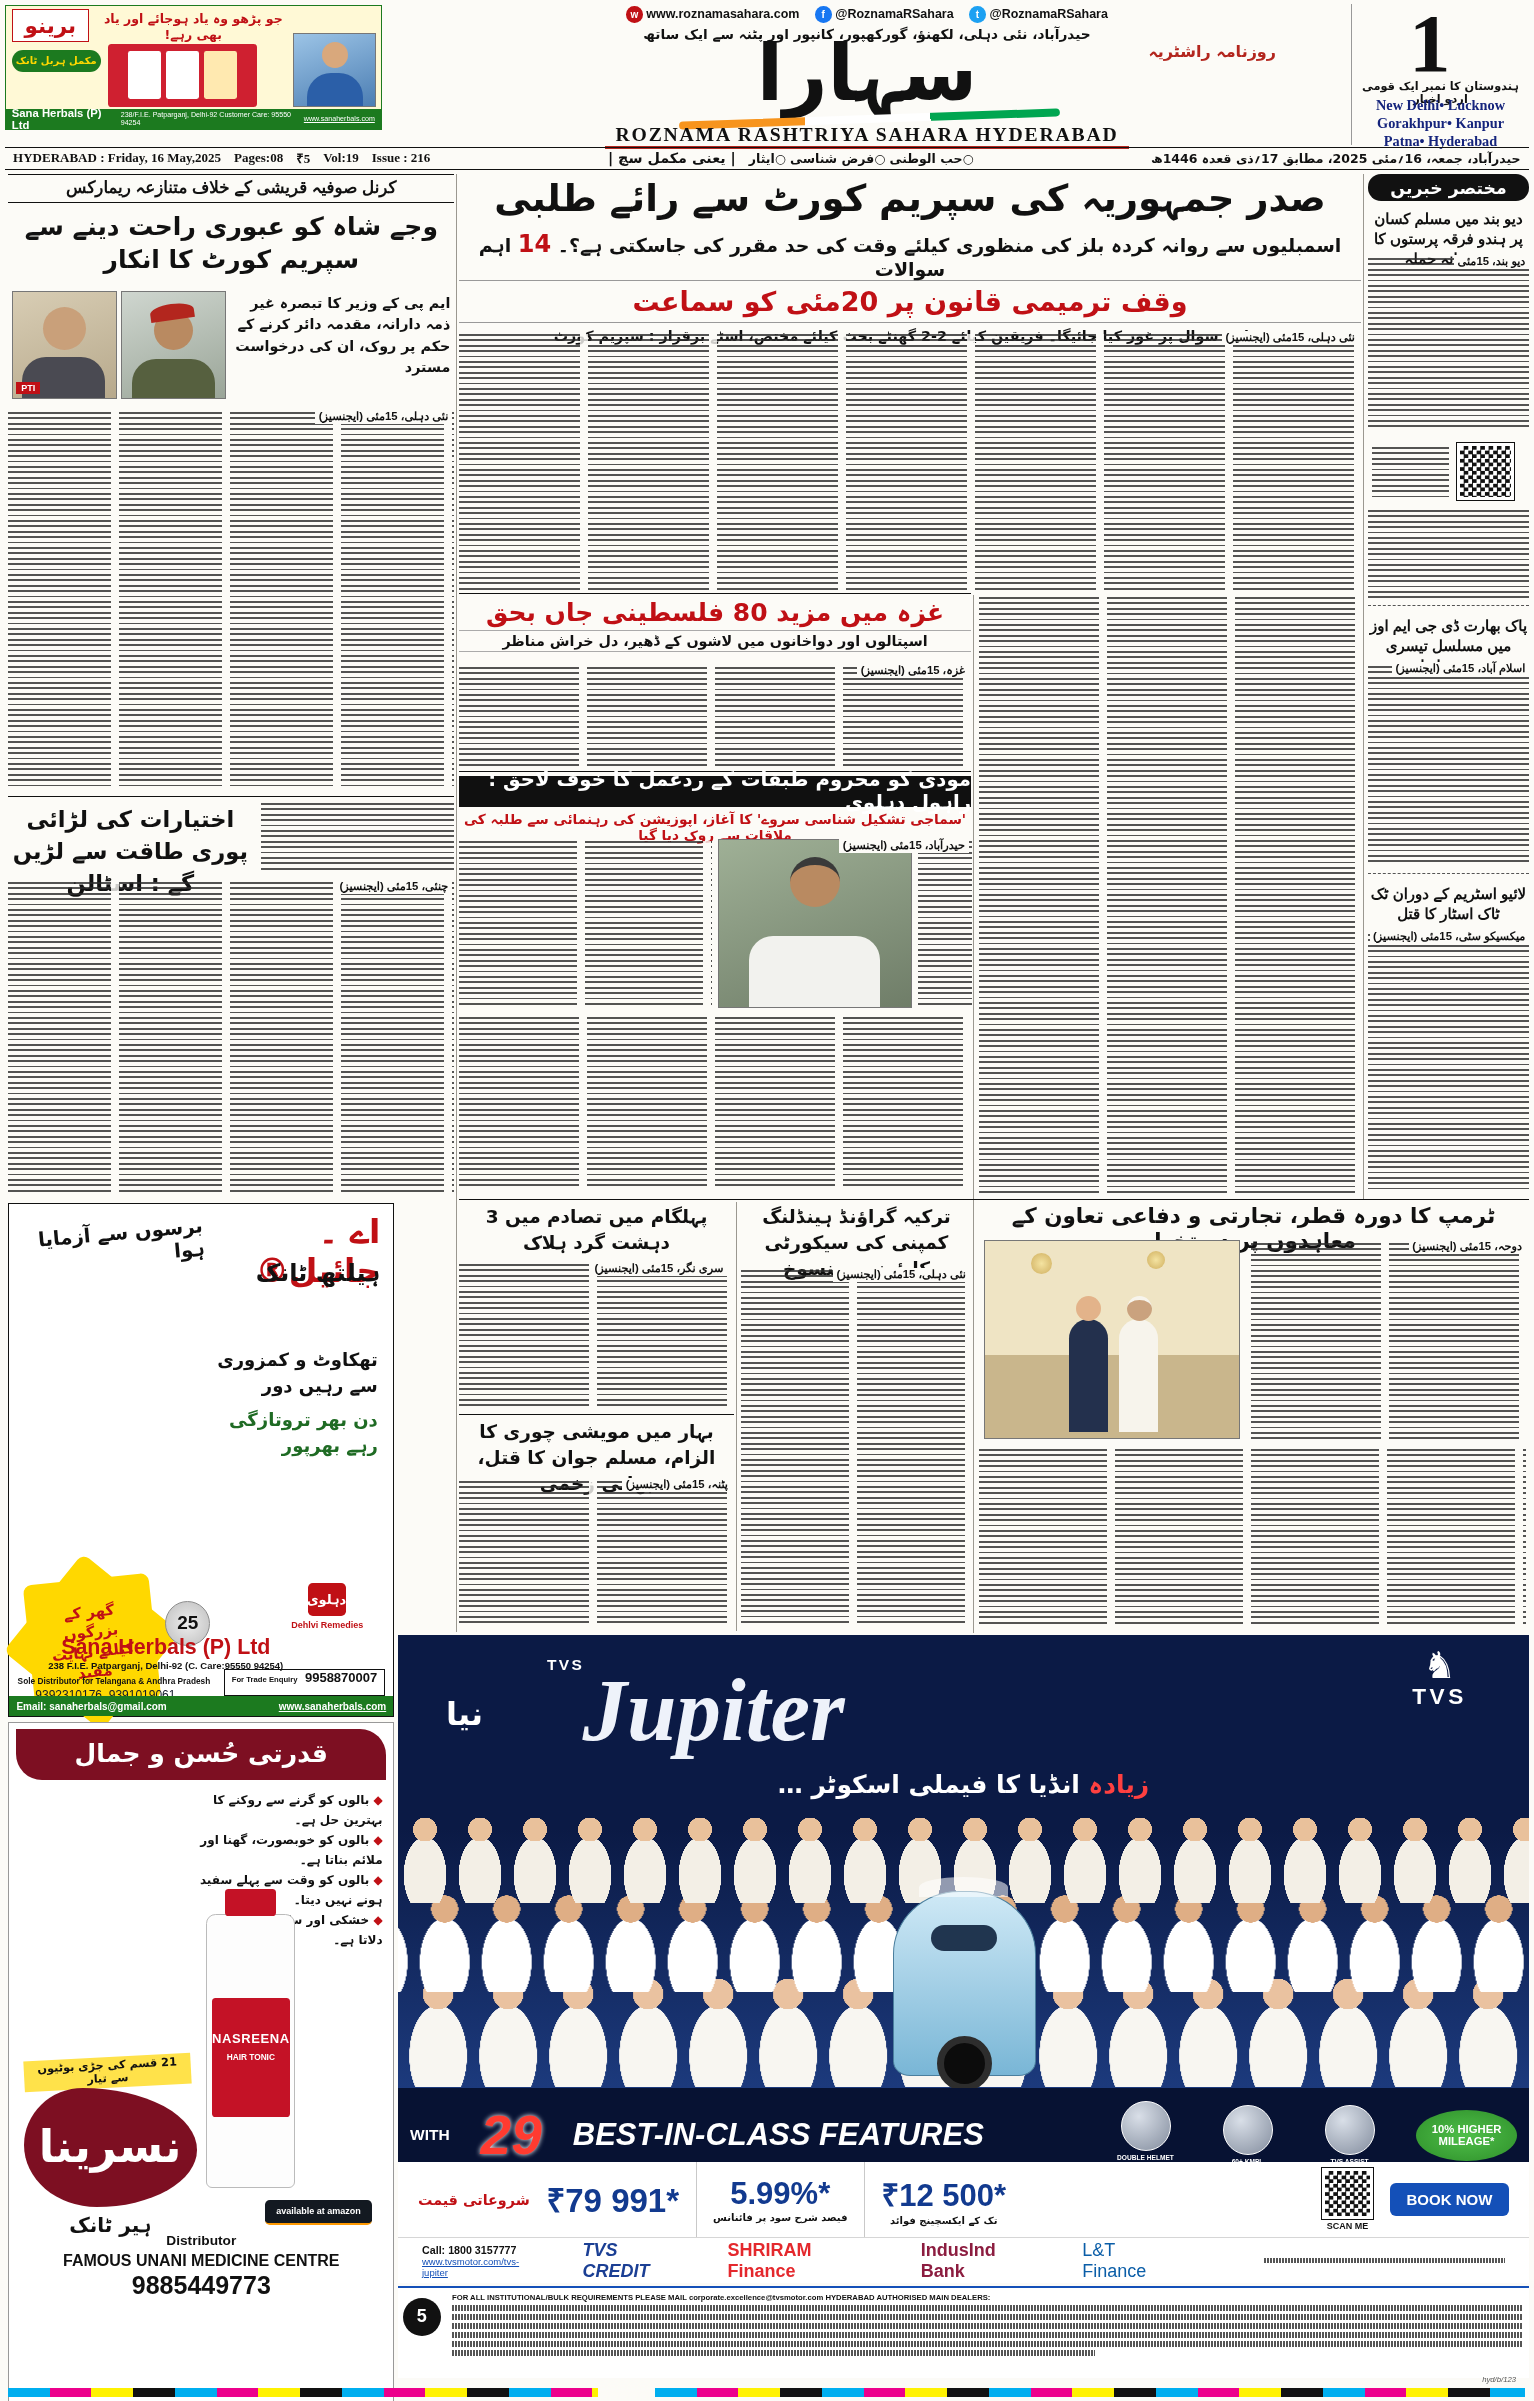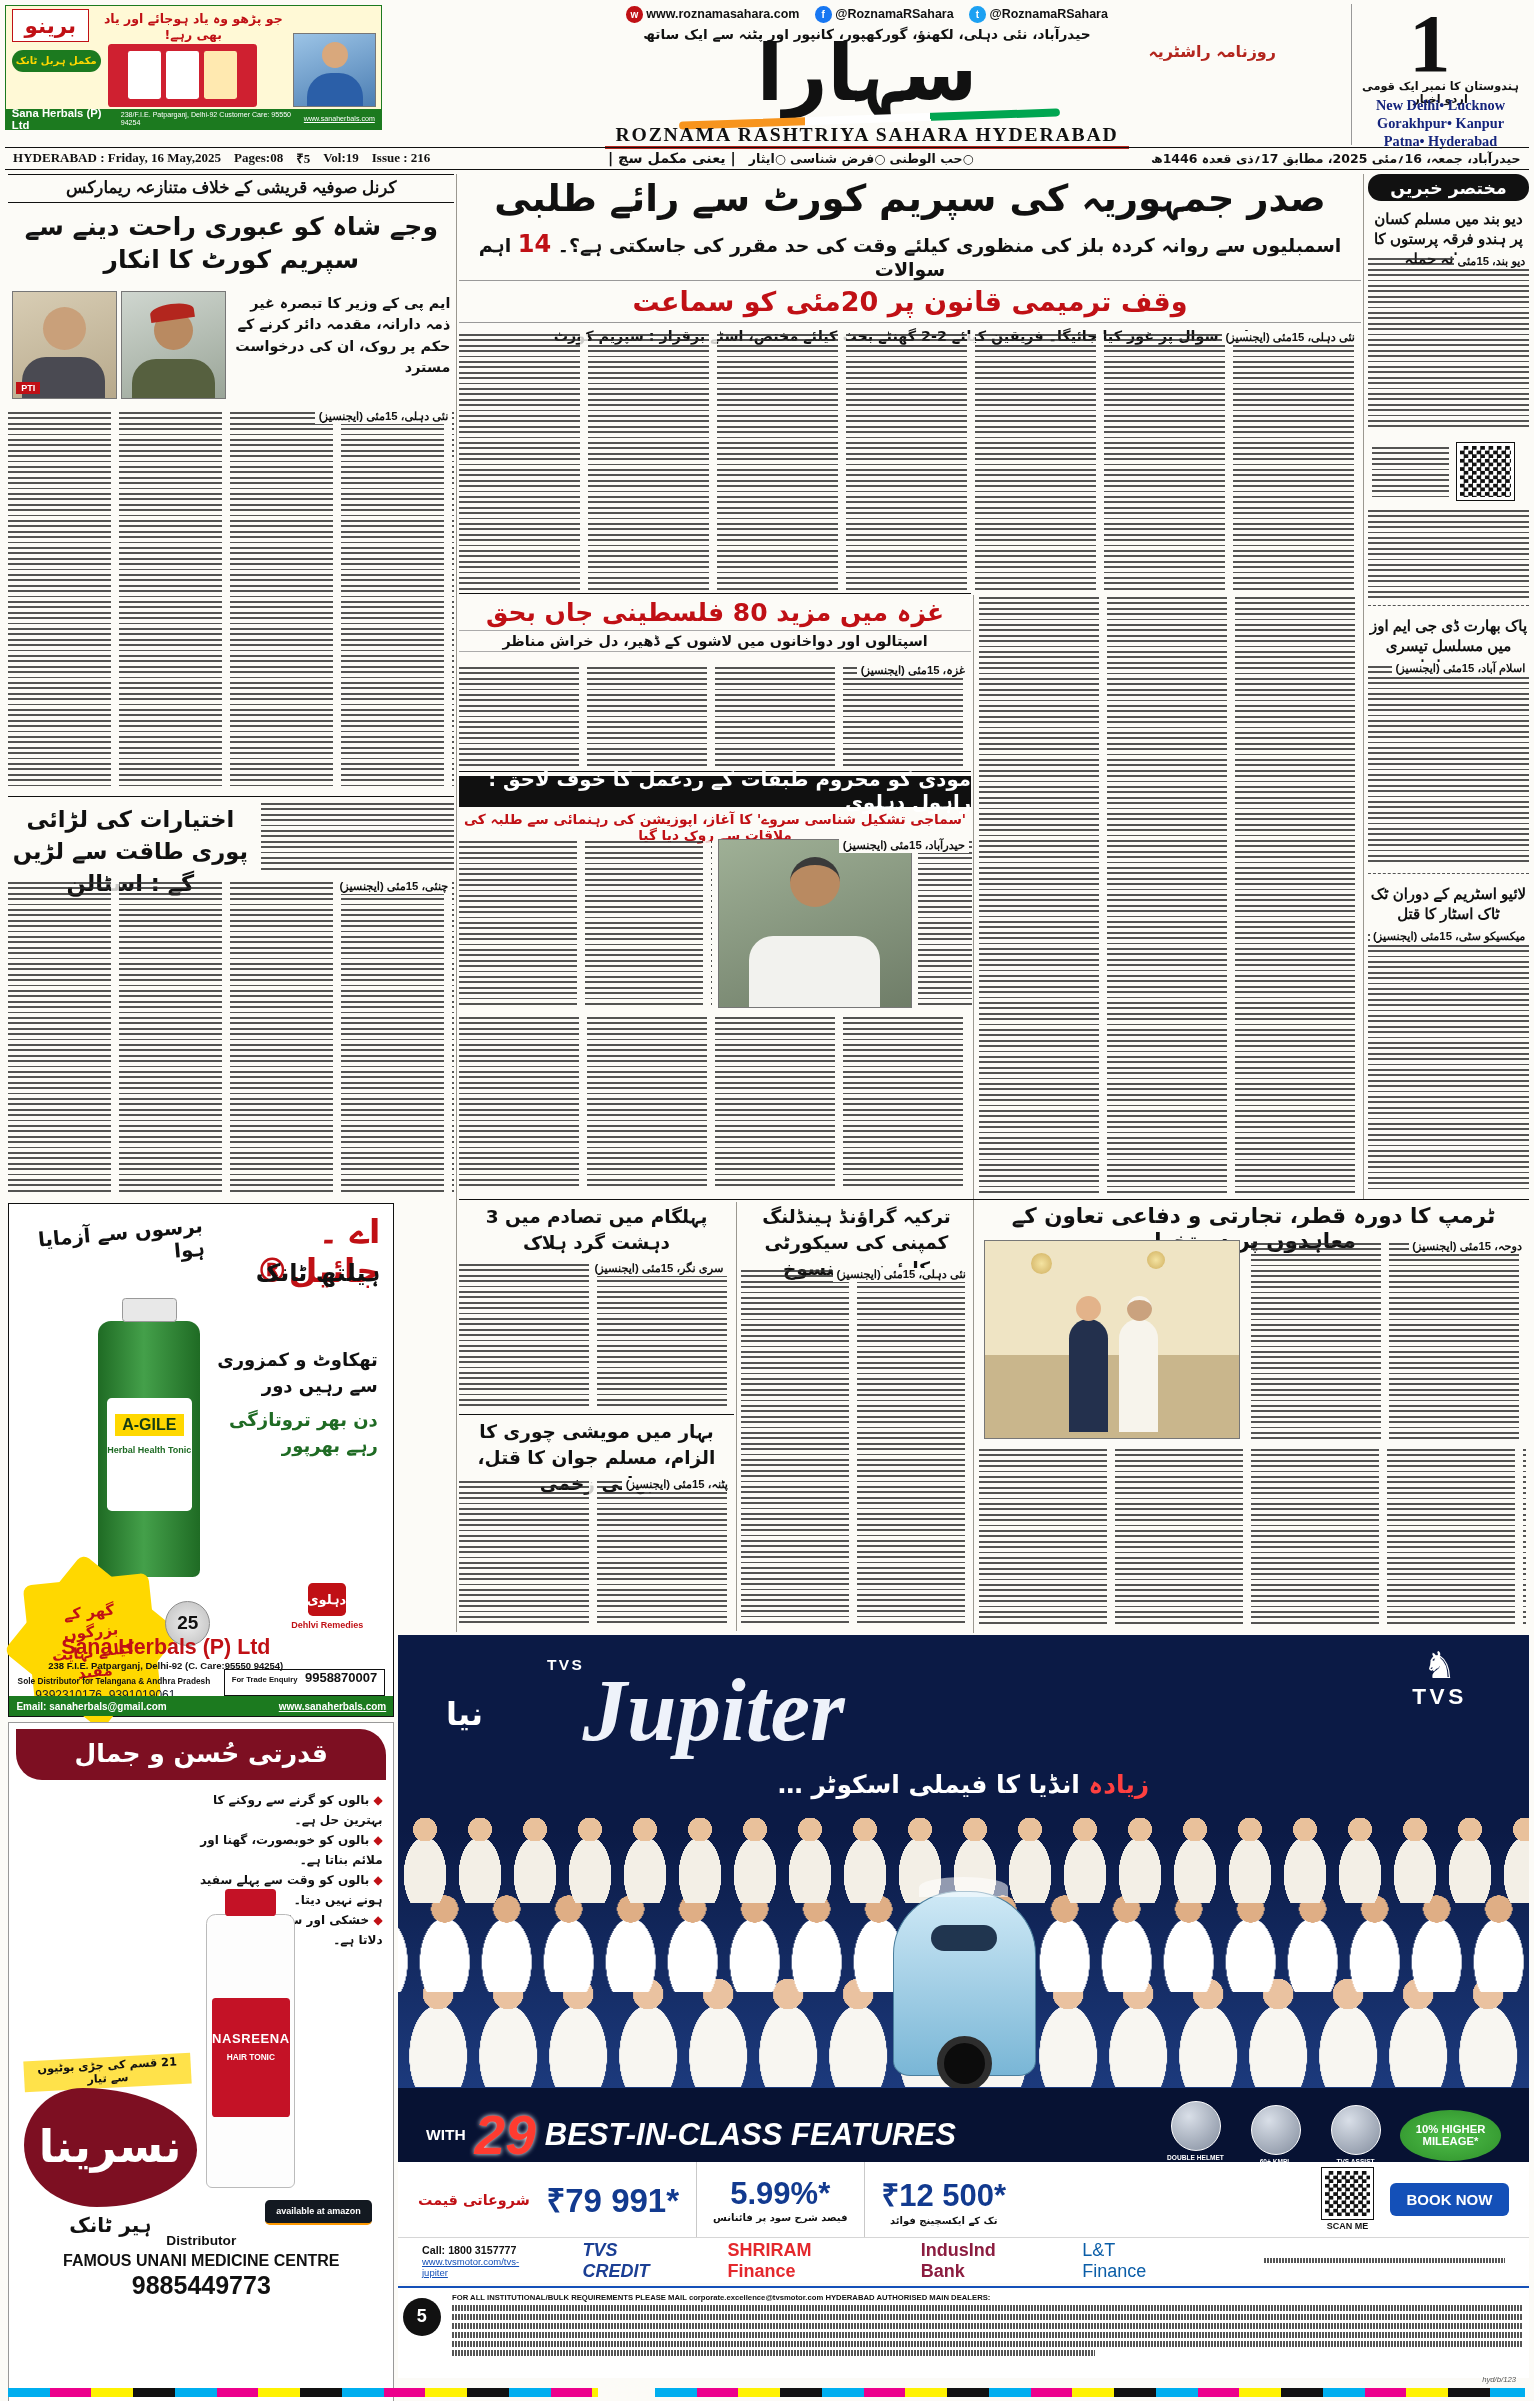--- a/index.html
+++ b/index.html
@@ -268,27 +268,20 @@
     <span class="dl" style="right:2.4px;top:38px">دوحہ، 15مئی (ایجنسیز)</span>
     <div class="gut abs" style="left:272px;top:41px;width:275px;height:197px;--cw:138px"></div>
     <div class="gut abs" style="left:0;right:2.4px;top:247px;height:178px;--cw:136px"></div>
   </div>
 
   <div class="abs" style="left:8.3px;top:1203px;width:386px;height:514px;border:1.8px solid #111;background:#fff">
     <div class="u" style="position:absolute;left:15.5px;top:18px;width:179px;font-size:19.7px;font-weight:700;transform:rotate(-5deg)">برسوں سے آزمایا ہوا</div>
     <div class="u" style="position:absolute;right:13px;top:8.3px;width:197px;text-align:right;color:#c01015;font-size:33px;font-weight:800">اے ۔ جائیل®</div>
     <div class="u" style="position:absolute;right:13px;top:55px;width:197px;text-align:right;font-size:24px;font-weight:800">ہیلتھ ٹانک</div>
 
-    <div class="abs" style="left:89px;top:117px;width:102px;height:256px;background:linear-gradient(90deg,#1f6b24,#44a04a 45%,#1f6b24);border-radius:13px 13px 7.1px 7.1px">
-      <i class="abs" style="left:50%;top:-22.6px;width:55px;height:24px;margin-left:-27px;background:#e8e8e8;border:0.6px solid #999;border-radius:3.6px"></i>
-      <div class="abs ctr" style="left:8.3px;right:8.3px;top:77px;height:113px;background:#fff;border-radius:4.8px;padding-top:15.5px">
-        <span style="display:inline-block;background:#ffd800;color:#143c14;font-weight:800;font-size:16px;padding:2.4px 7.1px">A-GILE</span>
-        <div style="margin-top:8.3px;color:#1f6b24;font-size:9px;font-weight:700">Herbal Health Tonic</div>
-      </div>
-    </div>
 
     <div class="u" style="position:absolute;right:15.5px;top:143px;width:179px;text-align:right;font-size:18px;font-weight:800;line-height:26px">تھکاوٹ و کمزوری سے رہیں دور</div>
     <div class="u" style="position:absolute;right:15.5px;top:203px;width:179px;text-align:right;font-size:18px;font-weight:800;line-height:26px;color:#1f6b24">دن بھر تروتازگی رہے بھرپور</div>
 
     <div class="burst" style="left:20px;top:375px;width:126px;height:126px">
       <span class="u" style="width:89px;color:#c01015;font-size:15px;font-weight:800;line-height:20px">گھر کے بزرگوں کیلئے نہایت مفید</span>
     </div>
     <div class="abs ctr" style="left:156px;top:397px;width:45px;height:45px;border-radius:50%;background:radial-gradient(#eee,#bdbdbd);border:1.8px solid #8d8d8d;font-size:19px;font-weight:800;line-height:42px">25</div>
     <div class="abs ctr" style="right:15.5px;top:379px;width:101px">
       <div class="u" style="margin:0 auto;width:38px;height:33px;background:#c01015;color:#fff;font-size:13px;font-weight:800;line-height:33px;border-radius:4.8px">دہلوی</div>
@@ -350,21 +343,21 @@
       <span>انڈیا کا فیملی اسکوٹر …</span>
     </div>
 
     <div id="crowd" style="top:179px;height:274px"></div>
     <div id="scooter" style="left:50%;top:256px;width:143px;height:185px;margin-left:-71px">
       <i style="left:50%;top:33px;width:66px;height:26px;margin-left:-33px;background:#20354f;border-radius:13px"></i>
       <i style="left:50%;top:-15.5px;width:89px;height:20px;margin-left:-45px;background:rgba(255,255,255,.55);border-radius:50% 50% 0 0"></i>
       <i style="left:50%;bottom:-15.5px;width:55px;height:55px;margin-left:-27px;background:#0c0c0c;border-radius:50%;border:7.1px solid #2d2d2d"></i>
     </div>
 
-    <div class="abs" style="left:0;right:0;top:453px;height:94px;background:#071233;display:flex;align-items:center;gap:9px;padding:0 28px">
+    <div class="abs" style="left:0;right:0;top:453px;height:94px;background:#071233;display:flex;align-items:center;gap:31px;padding:0 12px">
       <span style="color:#fff;font-size:15.5px;font-weight:800">WITH</span>
       <span style="color:#ff3b30;font-size:55px;font-weight:800;font-style:italic;text-shadow:0 0 4.8px #fff">29</span>
       <span style="color:#fff;font-size:31px;font-weight:800;font-style:italic">BEST-IN-CLASS FEATURES</span>
       <span style="flex:1"></span>
       <div class="ctr">
         <div class="feat" style="margin:0 auto"></div>
         <div class="feat-cap">DOUBLE HELMET SPACE</div>
       </div>
       <div class="ctr">
         <div class="feat" style="margin:0 auto"></div>

